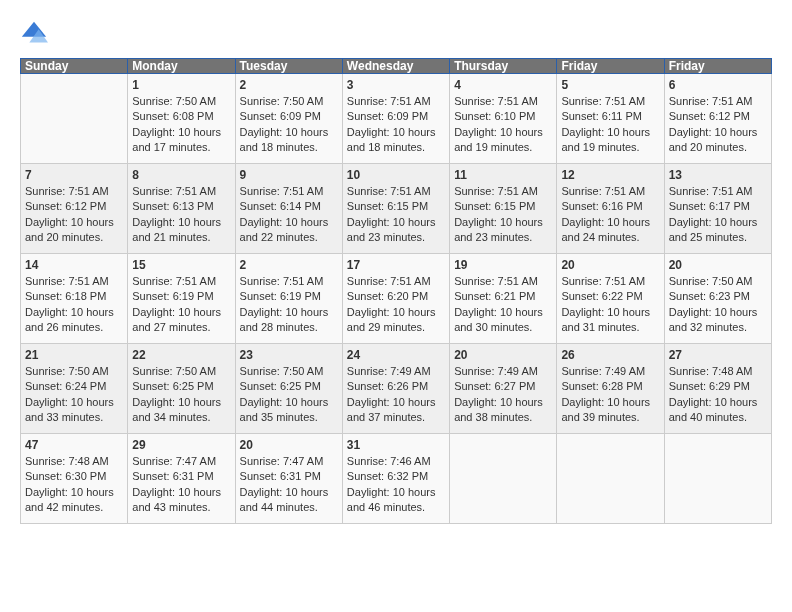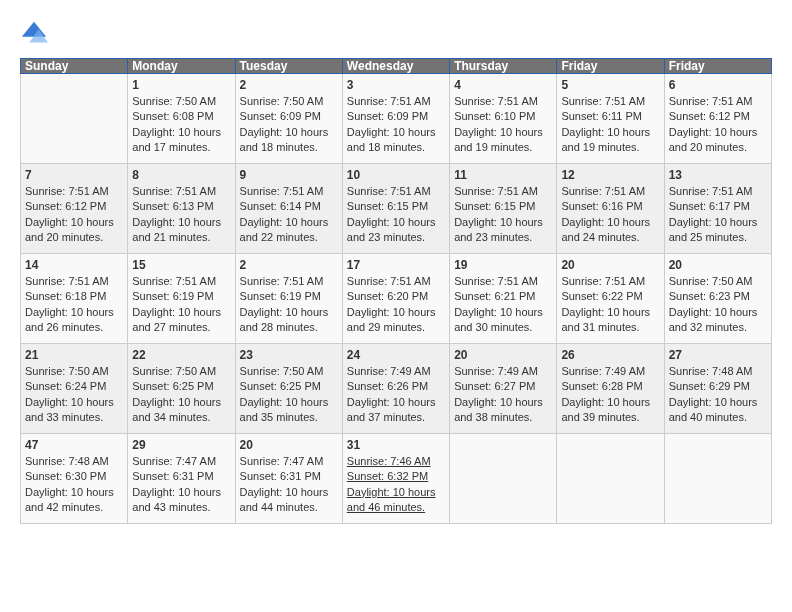--- a/index.html
+++ b/index.html
@@ -335,21 +335,21 @@
         </td>
         <td>
           <span class="day-number">20</span>
           <div class="day-info" style="white-space: pre-line;">Sunrise: 7:47 AM
 Sunset: 6:31 PM
 Daylight: 10 hours
 and 44 minutes.</div>
         </td>
         <td>
           <span class="day-number">31</span>
-          <div class="day-info" style="white-space: pre-line; text-decoration: underline;">Sunrise: 7:46 AM
+          <div class="day-info" style="white-space: pre-line;">Sunrise: 7:46 AM
 Sunset: 6:32 PM
 Daylight: 10 hours
 and 46 minutes.</div>
         </td>
         <td></td>
         <td></td>
         <td></td>
       </tr>
     </tbody>
 </table>

